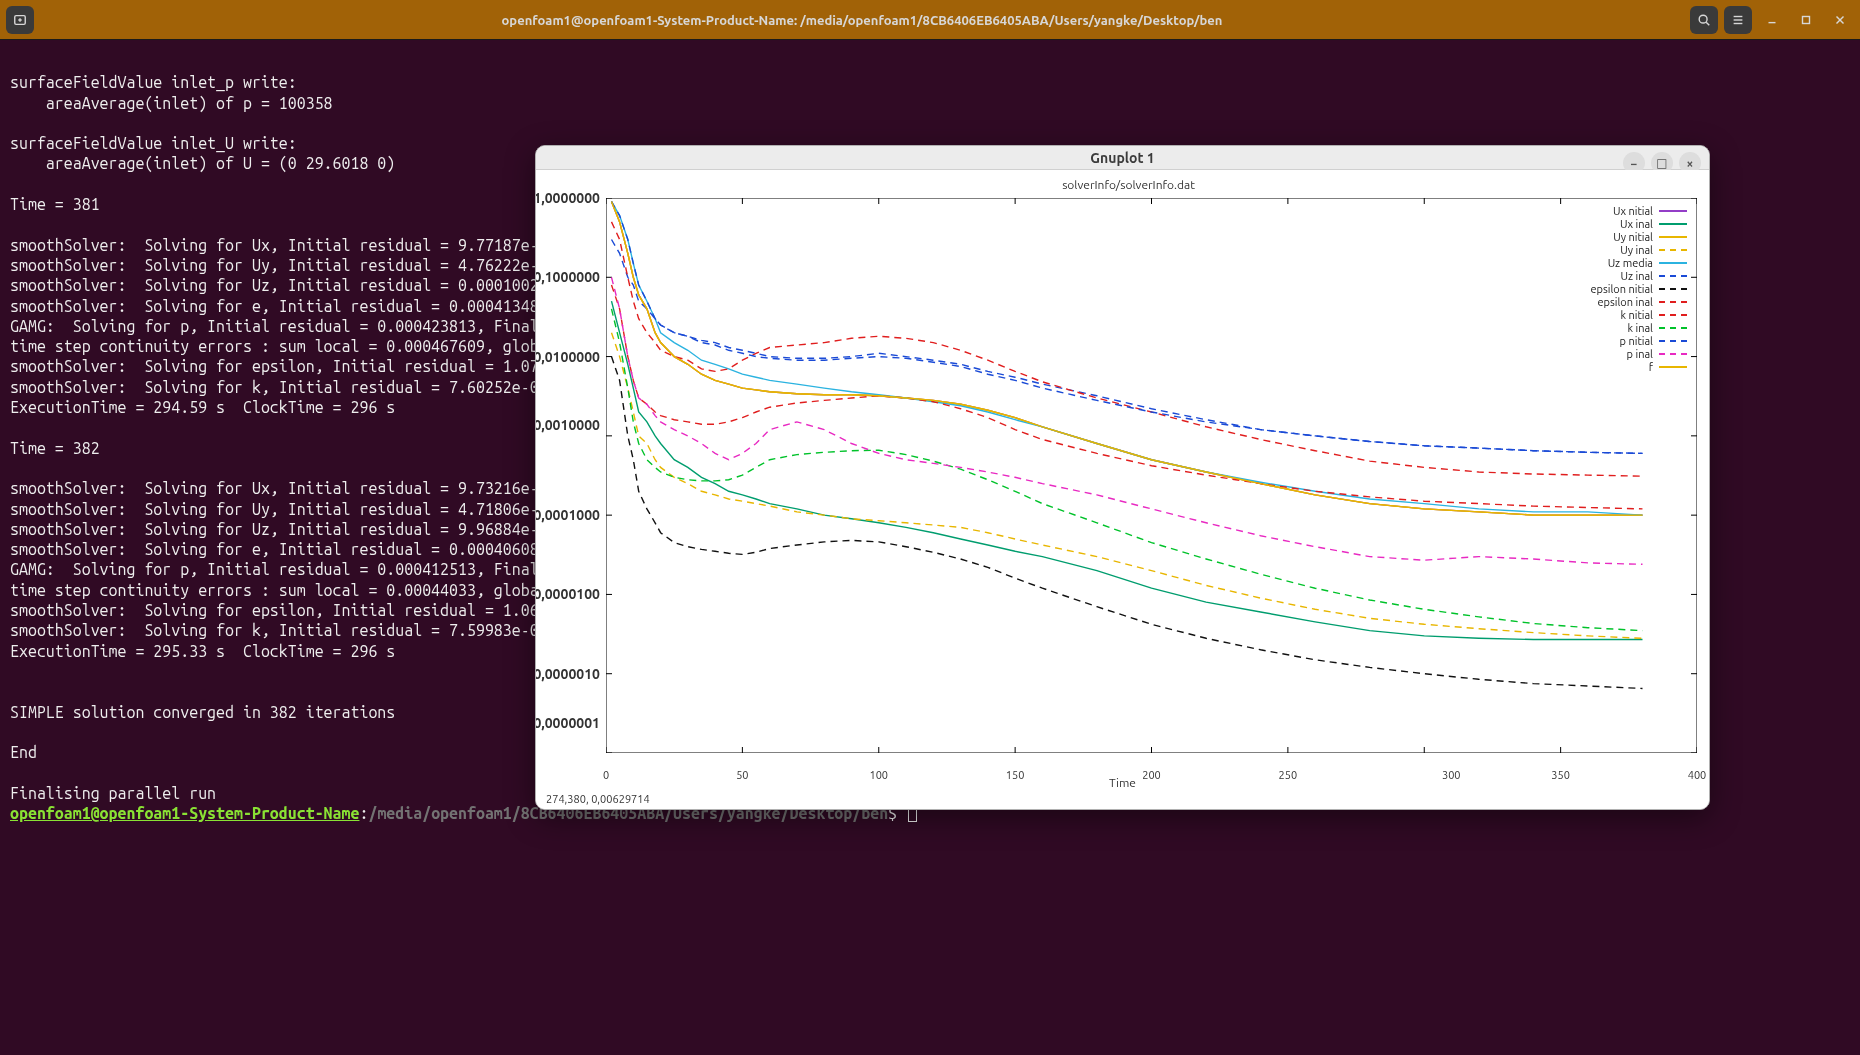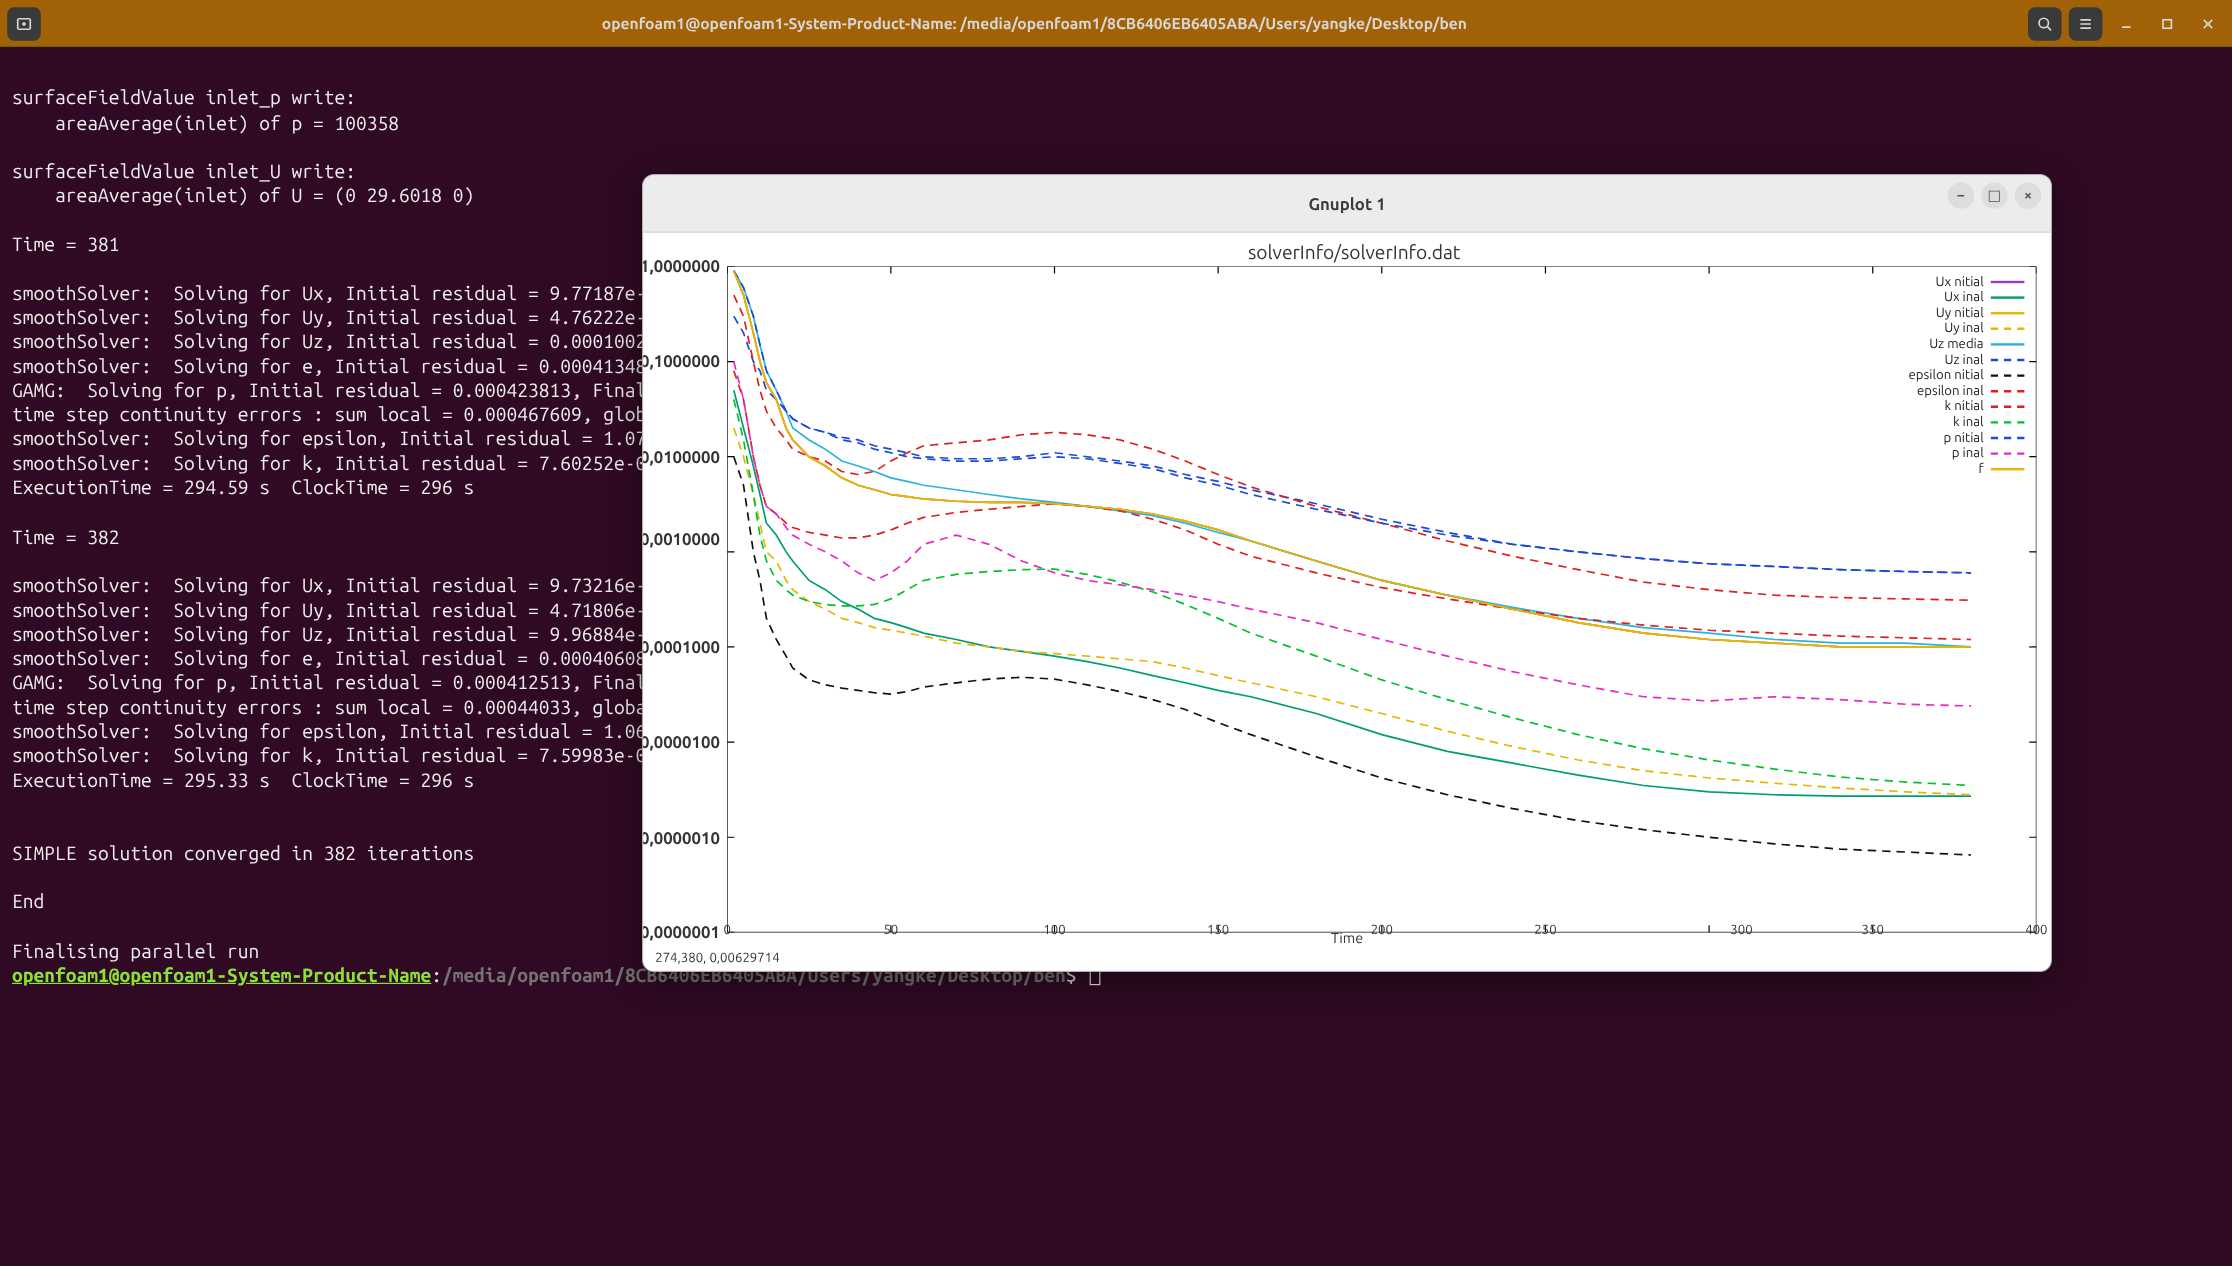--- a/index.html
+++ b/index.html
@@ -33,32 +33,32 @@
   .cursor { display: inline-block; width: 9px; height: 18px; border: 1.5px solid #eee; margin-left: 2px; vertical-align: -3px; }
 
   
   .gnuplot {
     position: absolute; left: 535px; top: 145px; width: 1175px; height: 665px;
     background: #f6f6f6; border: 1px solid #b0b0b0; border-radius: 10px;
     box-shadow: 0 8px 30px rgba(0,0,0,0.45); overflow: hidden;
     display: flex; flex-direction: column;
   }
   .gp-titlebar {
-    height: 48px; background: #ececec; border-bottom: 1px solid #d0d0d0;
+    height: 24px; background: #ececec; border-bottom: 1px solid #d0d0d0;
     display: flex; align-items: center; justify-content: center; position: relative;
     font-size: 14px; font-weight: 600; color: #3b3b3b;
   }
   .gp-controls { position: absolute; right: 8px; top: 6px; display: flex; gap: 6px; }
   .gp-ctl {
     width: 22px; height: 22px; border-radius: 50%; background: #ddd;
     display: flex; align-items: center; justify-content: center; font-size: 12px; color: #555;
     cursor: pointer;
   }
   .gp-body { flex: 1; position: relative; background: #fff; }
-  .gp-chart-title { position: absolute; top: 8px; left: 0; right: 0; text-align: center; font-size: 16px; color: #333; margin-left: 12px; }
+  .gp-chart-title { position: absolute; top: 8px; left: 0; right: 0; text-align: center; font-size: 12px; color: #333; margin-left: 12px; }
   .gp-plot { position: absolute; left: 70px; top: 28px; right: 12px; bottom: 44px; }
   .gp-status { position: absolute; left: 10px; bottom: 4px; font-size: 11px; color: #333; }
   .gp-xlabel { position: absolute; left: 0; right: 0; bottom: 20px; text-align: center; font-size: 12px; color: #333; }
   .gp-legend {
     position: absolute; right: 6px; top: 4px; background: rgba(255,255,255,0.9);
     font-size: 11px; color: #222; padding: 2px 4px; z-index: 5;
   }
   .gp-legend .lrow { display: flex; align-items: center; justify-content: flex-end; gap: 6px; height: 13px; }
   .gp-legend .lname { text-align: right; white-space: nowrap; }
   .gp-legend .lswatch { width: 28px; height: 0; border-top-width: 2px; border-top-style: solid; }
@@ -271,21 +271,21 @@
             <span class="lswatch" style="border-top-color: rgb(232, 182, 0); border-top-style: solid;"></span>
           </div>
         </div>
     <div class="gp-ytick" style="top: 0px;">1,0000000</div>
         <div class="gp-ytick" style="top: 79.2857px;">0,1000000</div>
         <div class="gp-ytick" style="top: 158.571px;">0,0100000</div>
         <div class="gp-ytick" style="top: 227px;">0,0010000</div>
         <div class="gp-ytick" style="top: 317.143px;">0,0001000</div>
         <div class="gp-ytick" style="top: 396.429px;">0,0000100</div>
         <div class="gp-ytick" style="top: 475.714px;">0,0000010</div>
-        <div class="gp-ytick" style="top: 555px; margin-left: 22px;">0,0000001</div>
+        <div class="gp-ytick" style="top: 525px; margin-left: 22px;">0,0000001</div>
         <div class="gp-xtick" style="left: 0px;">0</div>
         <div class="gp-xtick" style="left: 136.375px;">50</div>
         <div class="gp-xtick" style="left: 272.75px;">100</div>
         <div class="gp-xtick" style="left: 409.125px;">150</div>
         <div class="gp-xtick" style="left: 545.5px;">200</div>
         <div class="gp-xtick" style="left: 681.875px;">250</div>
         <div class="gp-xtick" style="left: 818.25px; margin-left: 27px;">300</div>
         <div class="gp-xtick" style="left: 954.625px;">350</div>
         <div class="gp-xtick" style="left: 1091px;">400</div>
       </div>

